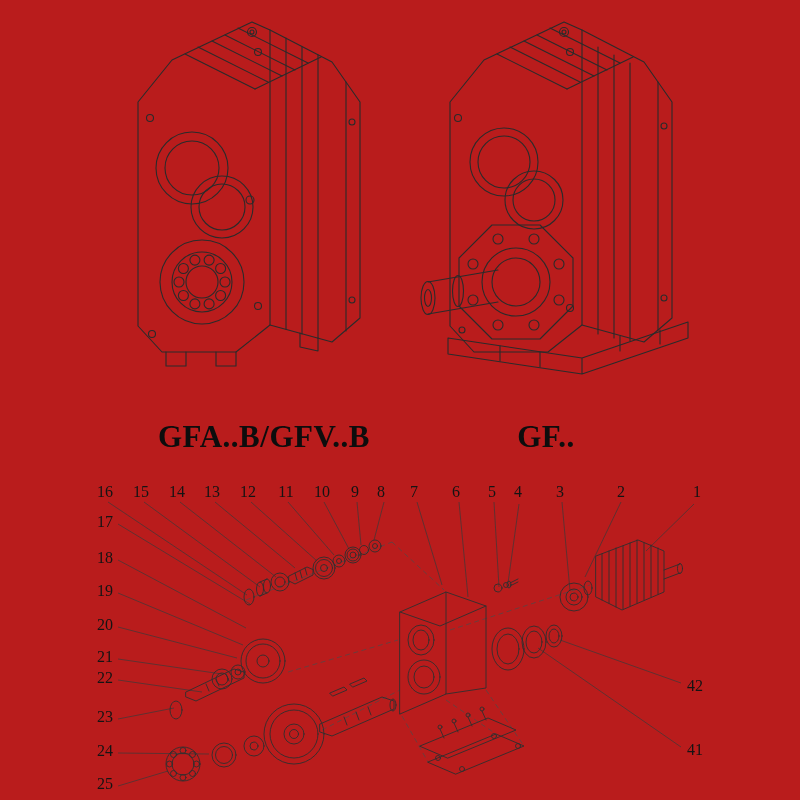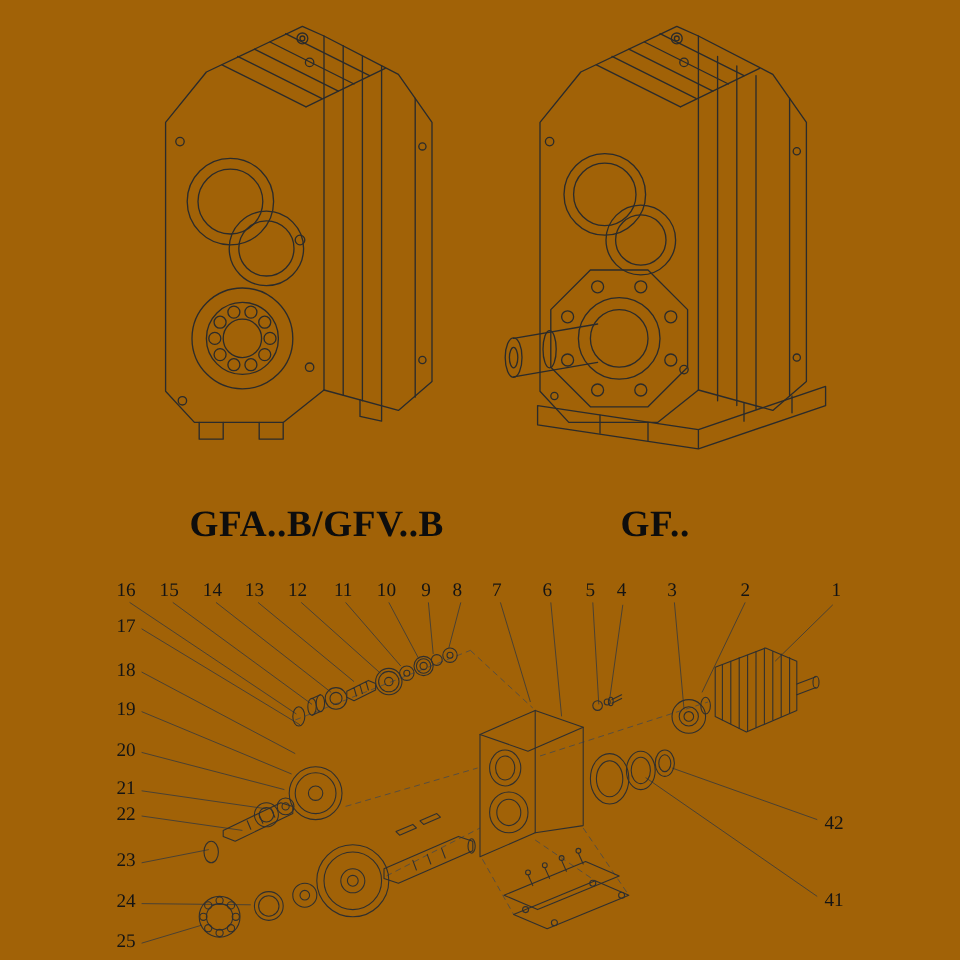--- a/index.html
+++ b/index.html
@@ -1,16 +1,16 @@
 <!DOCTYPE html>
 <html><head>
 <meta charset="utf-8">
 <style>
   html,body{margin:0;padding:0;background:#ffffff;}
-  .page{position:relative;width:800px;height:800px;background:#a16207;overflow:hidden;font-family:"Liberation Serif",serif;}
+  .page{position:relative;width:800px;height:800px;background:#b91c1c;overflow:hidden;font-family:"Liberation Serif",serif;}
   svg{position:absolute;left:0;top:0;}
   .draw{stroke:#2b2b2b;fill:none;stroke-width:1.1;stroke-linejoin:round;stroke-linecap:round;}
   .thin{stroke:#2f2f2f;fill:none;stroke-width:0.9;stroke-linejoin:round;stroke-linecap:round;}
   .leader{stroke:#3a3a3a;stroke-width:0.7;fill:none;}
   .dashed{stroke:#4a4a4a;stroke-width:0.7;fill:none;stroke-dasharray:5 3.5;}
   .callout{font-family:"Liberation Serif",serif;font-size:16px;fill:#141414;text-anchor:middle;}
   .model-label{font-family:"Liberation Serif",serif;font-size:31px;font-weight:bold;fill:#0d0d0d;text-anchor:middle;letter-spacing:0.5px;}
 </style>
 </head>
 <body>

